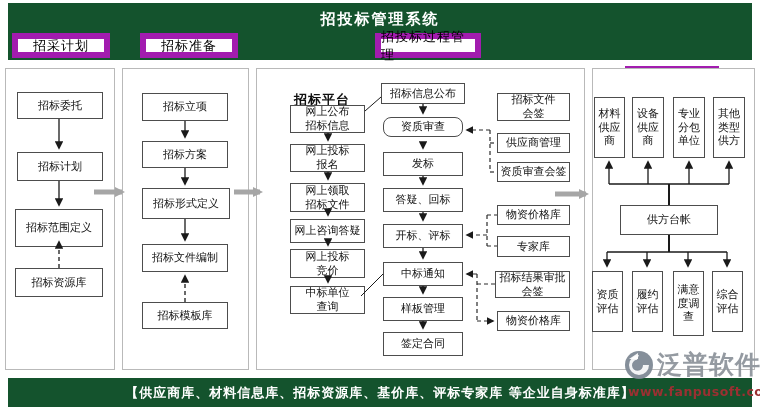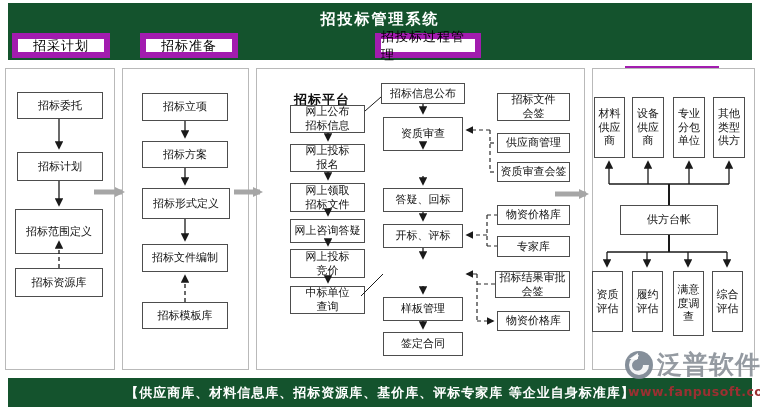--- a/index.html
+++ b/index.html
@@ -39,21 +39,21 @@
   <div class="tab" style="left:375px;top:33px;width:106px;height:25px;">招投标过程管理</div>
   <div class="tab" style="left:625px;top:33px;width:94px;height:25px;margin-top:33px;">供方管理</div>
 
   <div class="panel" style="left:5px;top:68px;width:110px;height:302px;"></div>
   <div class="panel" style="left:122px;top:68px;width:127px;height:302px;"></div>
   <div class="panel" style="left:256px;top:68px;width:329px;height:302px;"></div>
   <div class="panel" style="left:592px;top:68px;width:163px;height:302px;"></div>
 
   <div class="box" style="left:17px;top:92px;width:86px;height:27px;">招标委托</div>
   <div class="box" style="left:17px;top:152px;width:86px;height:29px;">招标计划</div>
-  <div class="box" style="left:15px;top:209px;width:88px;height:45px;">招标范围定义</div>
+  <div class="box" style="left:15px;top:209px;width:88px;height:38px;">招标范围定义</div>
   <div class="box" style="left:15px;top:268px;width:88px;height:29px;">招标资源库</div>
 
   <div class="box" style="left:142px;top:93px;width:86px;height:28px;">招标立项</div>
   <div class="box" style="left:142px;top:141px;width:86px;height:27px;">招标方案</div>
   <div class="box" style="left:142px;top:188px;width:88px;height:31px;">招标形式定义</div>
   <div class="box" style="left:142px;top:244px;width:86px;height:28px;">招标文件编制</div>
   <div class="box" style="left:142px;top:302px;width:86px;height:27px;">招标模板库</div>
 
   <div class="plat-label" style="left:294px;top:81px;margin-top:10px;">招标平台</div>
   <div class="box sm" style="left:290px;top:105px;width:75px;height:28px;">网上公布
@@ -62,23 +62,25 @@
 报名</div>
   <div class="box sm" style="left:290px;top:183px;width:75px;height:29px;">网上领取
 招标文件</div>
   <div class="box sm" style="left:290px;top:219px;width:75px;height:24px;">网上咨询答疑</div>
   <div class="box sm" style="left:290px;top:249px;width:75px;height:29px;">网上投标
 竞价</div>
   <div class="box sm" style="left:290px;top:286px;width:75px;height:28px;">中标单位
 查询</div>
 
   <div class="box sm" style="left:381px;top:83px;width:84px;height:21px;">招标信息公布</div>
-  <div class="box" style="left:383px;top:117px;width:80px;height:34px;">资质审查</div>
+  <div class="box" style="left:383px;top:117px;width:80px;height:20px;border-radius:8px;">资质审查</div>
+  <div class="box" style="left:383px;top:152px;width:80px;height:24px;">发标</div>
   <div class="box" style="left:383px;top:188px;width:80px;height:24px;">答疑、回标</div>
   <div class="box" style="left:383px;top:224px;width:80px;height:24px;">开标、评标</div>
+  <div class="box" style="left:383px;top:262px;width:80px;height:24px;">中标通知</div>
   <div class="box" style="left:383px;top:297px;width:80px;height:24px;">样板管理</div>
   <div class="box" style="left:383px;top:332px;width:80px;height:24px;">签定合同</div>
 
   <div class="box sm" style="left:497px;top:93px;width:73px;height:28px;">招标文件
 会签</div>
   <div class="box sm" style="left:497px;top:133px;width:73px;height:20px;">供应商管理</div>
   <div class="box sm" style="left:497px;top:162px;width:73px;height:20px;">资质审查会签</div>
   <div class="box sm" style="left:497px;top:205px;width:73px;height:20px;">物资价格库</div>
   <div class="box sm" style="left:497px;top:236px;width:73px;height:21px;">专家库</div>
   <div class="box sm" style="left:495px;top:271px;width:75px;height:27px;">招标结果审批

